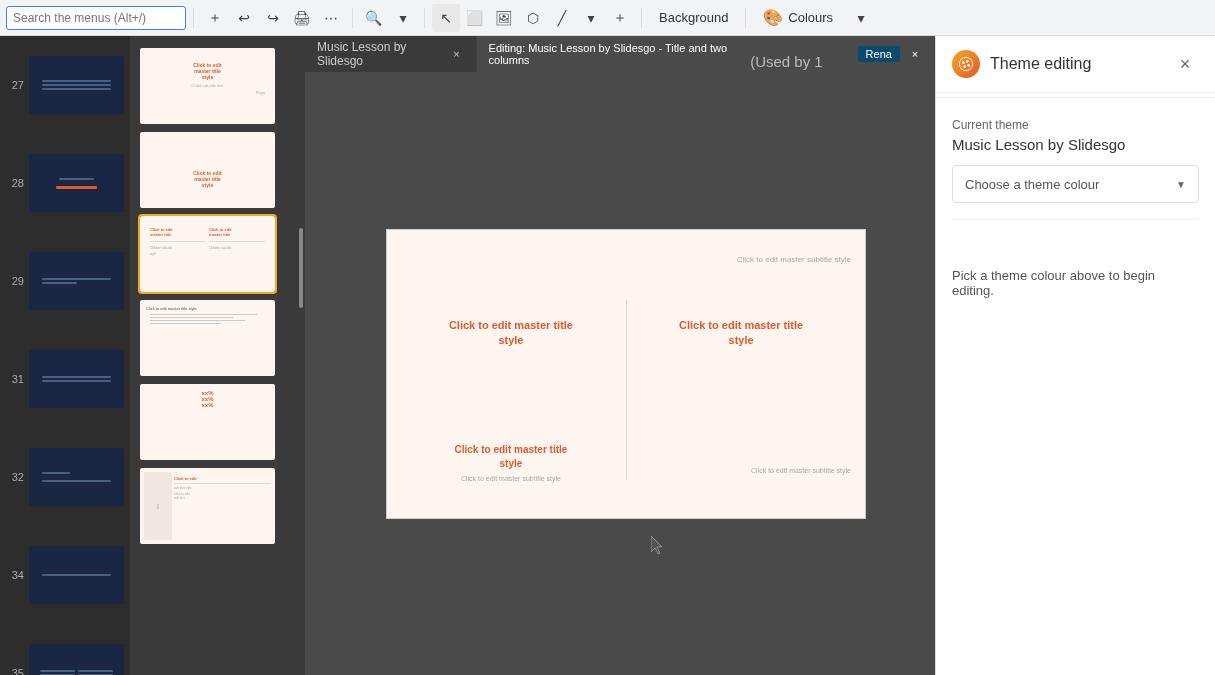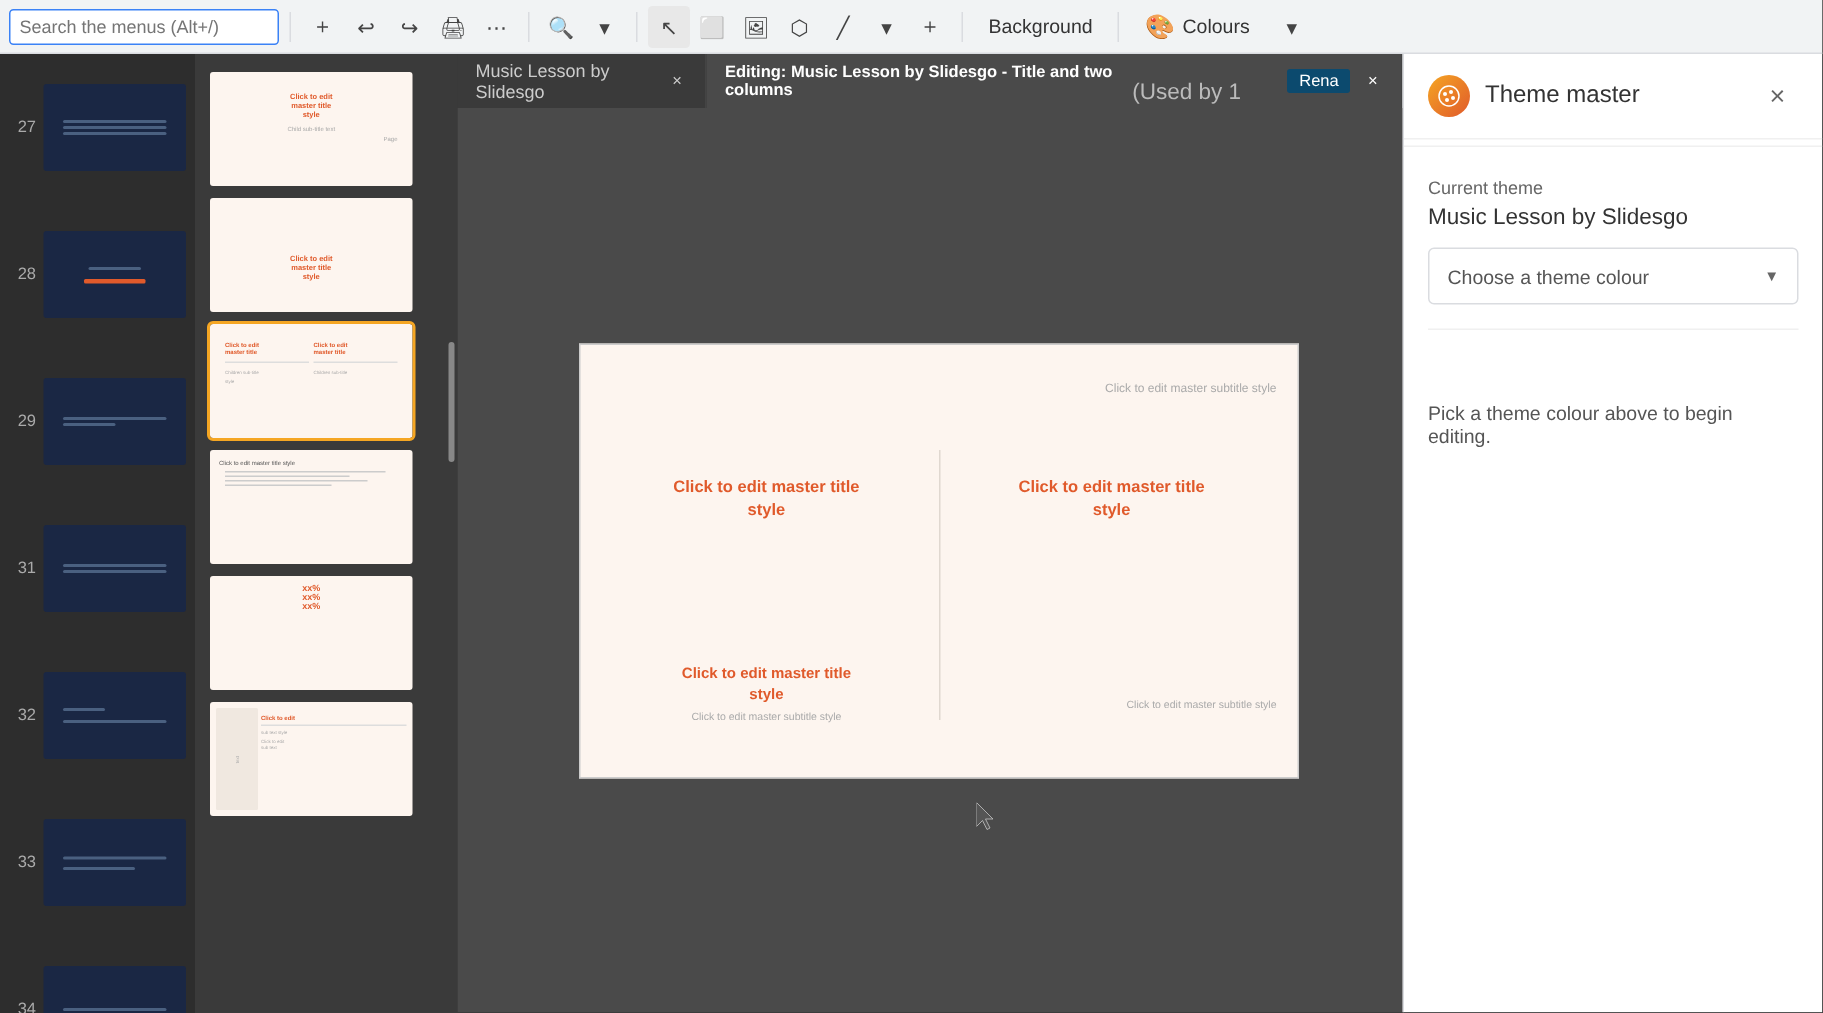--- a/index.html
+++ b/index.html
@@ -477,31 +477,20 @@
       <div class="slide-thumb thumb-dark">
         <div class="thumb-content thumb-content-dark">
           <div class="thumb-lines">
             <div class="thumb-line thumb-line-dark" style="width:40%;"></div>
             <div class="thumb-line thumb-line-dark" style="margin-top:4px;"></div>
           </div>
         </div>
       </div>
     </div>
 
-    <div class="slide-item">
-      <span class="slide-number">33</span>
-      <div class="slide-thumb thumb-dark">
-        <div class="thumb-content thumb-content-dark">
-          <div class="thumb-lines">
-            <div class="thumb-line thumb-line-dark"></div>
-            <div class="thumb-line thumb-line-dark" style="margin-top:3px;width:70%;"></div>
-          </div>
-        </div>
-      </div>
-    </div>
 
     <div class="slide-item">
       <span class="slide-number">34</span>
       <div class="slide-thumb thumb-dark">
         <div class="thumb-content thumb-content-dark">
           <div class="thumb-lines">
             <div class="thumb-line thumb-line-dark"></div>
           </div>
         </div>
       </div>
@@ -623,21 +612,21 @@
   </div>
 
   <div class="content-area">
 
     <div class="tab-bar">
       <div class="tab">
         <span>Music Lesson by Slidesgo</span>
         <span class="tab-close">×</span>
       </div>
       <div class="tab tab-active">
-        <span style="font-size:11px;font-weight:bold;">Editing: Music Lesson by Slidesgo - Title and two columns</span>
+        <span style="font-size:11px;">Editing: Music Lesson by Slidesgo - Title and two columns</span>
         <span style="font-size:15px;color:#bbb;margin-left:4px;margin-top:32px;">(Used by 1 slide)</span>
         <button class="tab-rename">Rena</button>
         <span class="tab-close">×</span>
       </div>
     </div>
 
     <div class="editing-area">
       <div class="slide-canvas-wrapper">
 
         <div style="position:absolute;left:22px;top:50%;transform:translateY(-50%);">
@@ -693,21 +682,21 @@
       <div class="theme-panel-title-group">
         <div class="theme-icon-circle">
           <svg width="16" height="16" viewBox="0 0 24 24">
             <circle cx="12" cy="12" r="10" fill="none" stroke="white" stroke-width="1.5"></circle>
             <circle cx="8" cy="10" r="2" fill="white"></circle>
             <circle cx="14" cy="8" r="2" fill="white"></circle>
             <circle cx="16" cy="14" r="2" fill="white"></circle>
             <circle cx="10" cy="16" r="2" fill="white"></circle>
           </svg>
         </div>
-        <span class="theme-panel-title">Theme master</span>
+        <span class="theme-panel-title">Theme editing</span>
       </div>
       <button class="theme-close-btn">
         <span>×</span>
       </button>
     </div>
 
     <div class="divider-line"></div>
 
     <div class="theme-panel-body">
       <div>

